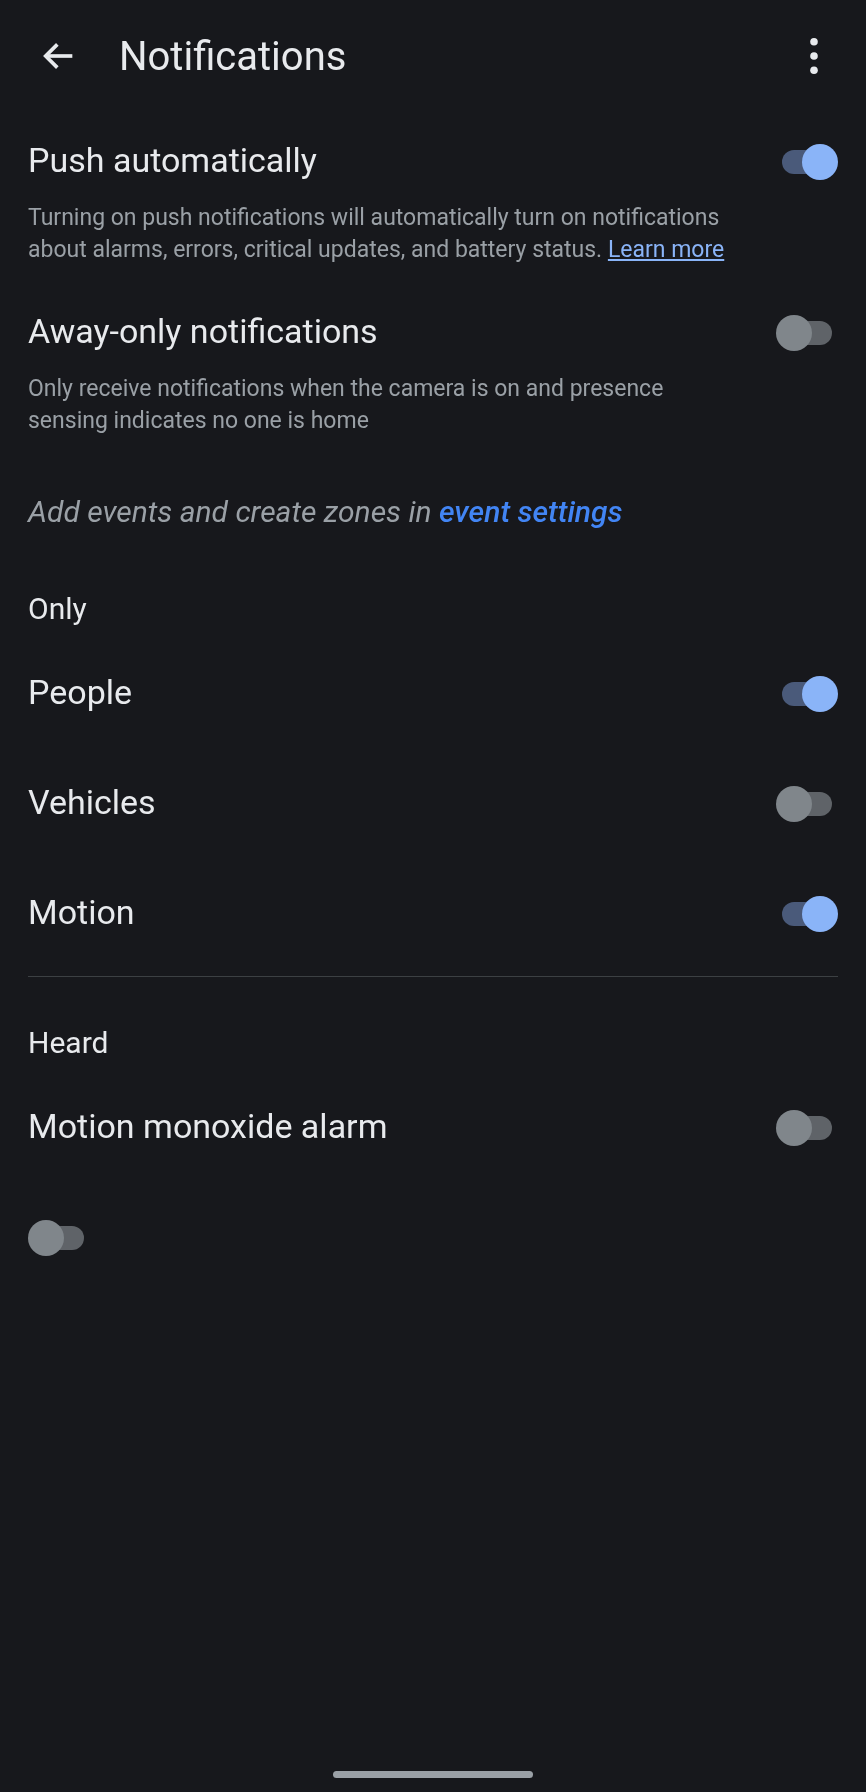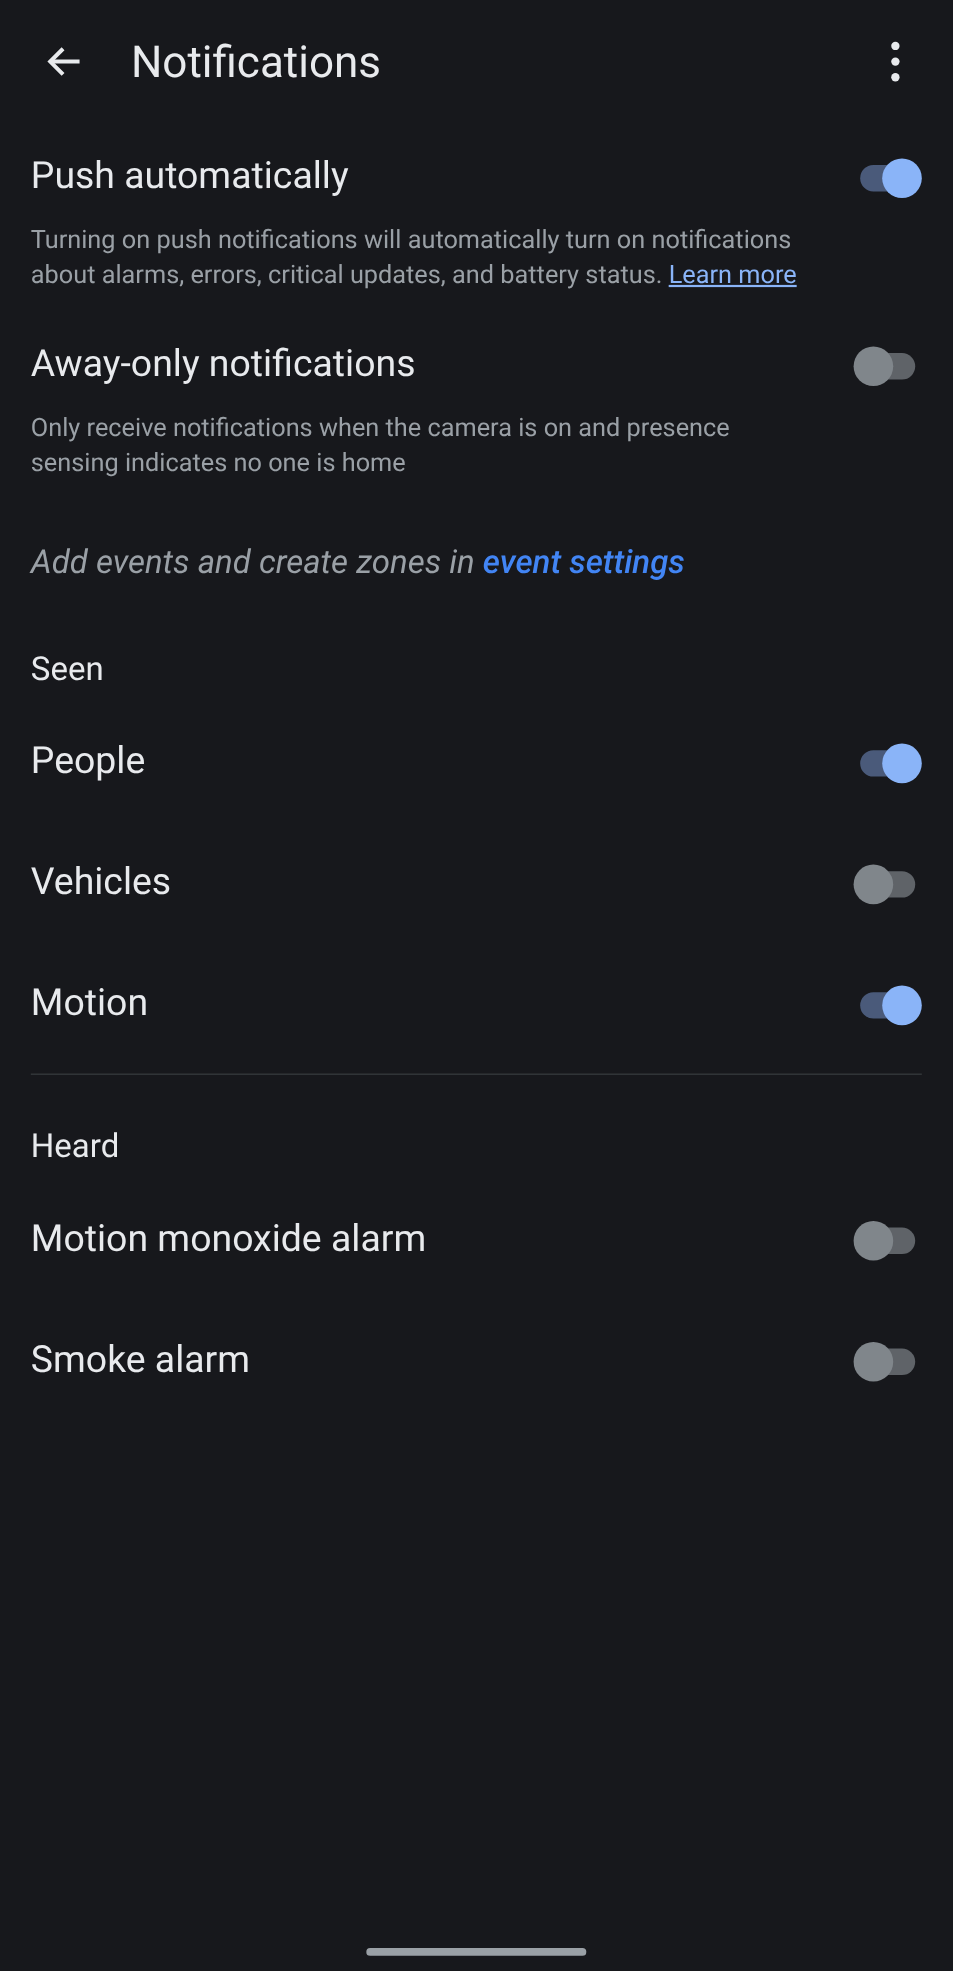--- a/index.html
+++ b/index.html
@@ -198,21 +198,21 @@
       <div class="setting-desc">Only receive notifications when the camera is on and presence sensing indicates no one is home</div>
     </div>
     <div class="toggle off">
       <div class="toggle-track"></div>
       <div class="toggle-thumb"></div>
     </div>
   </div>
 
   <div class="info-text"><span>Add events and create zones in </span><a class="event-settings-link">event settings</a></div>
 
-  <div class="section-header">Seen</div>
+  <div class="section-header">Only</div>
 
   <div class="option-row">
     <div class="option-label">People</div>
     <div class="toggle on">
       <div class="toggle-track"></div>
       <div class="toggle-thumb"></div>
     </div>
   </div>
 
 
@@ -238,21 +238,20 @@
 
   <div class="option-row">
     <div class="option-label">Motion monoxide alarm</div>
     <div class="toggle off">
       <div class="toggle-track"></div>
       <div class="toggle-thumb"></div>
     </div>
   </div>
 
   <div class="option-row">
-    <div class="option-label">Smoke alarm</div>
     <div class="toggle off">
       <div class="toggle-track"></div>
       <div class="toggle-thumb"></div>
     </div>
   </div>
 
 </div>
 
 <div class="home-indicator"></div>
 

